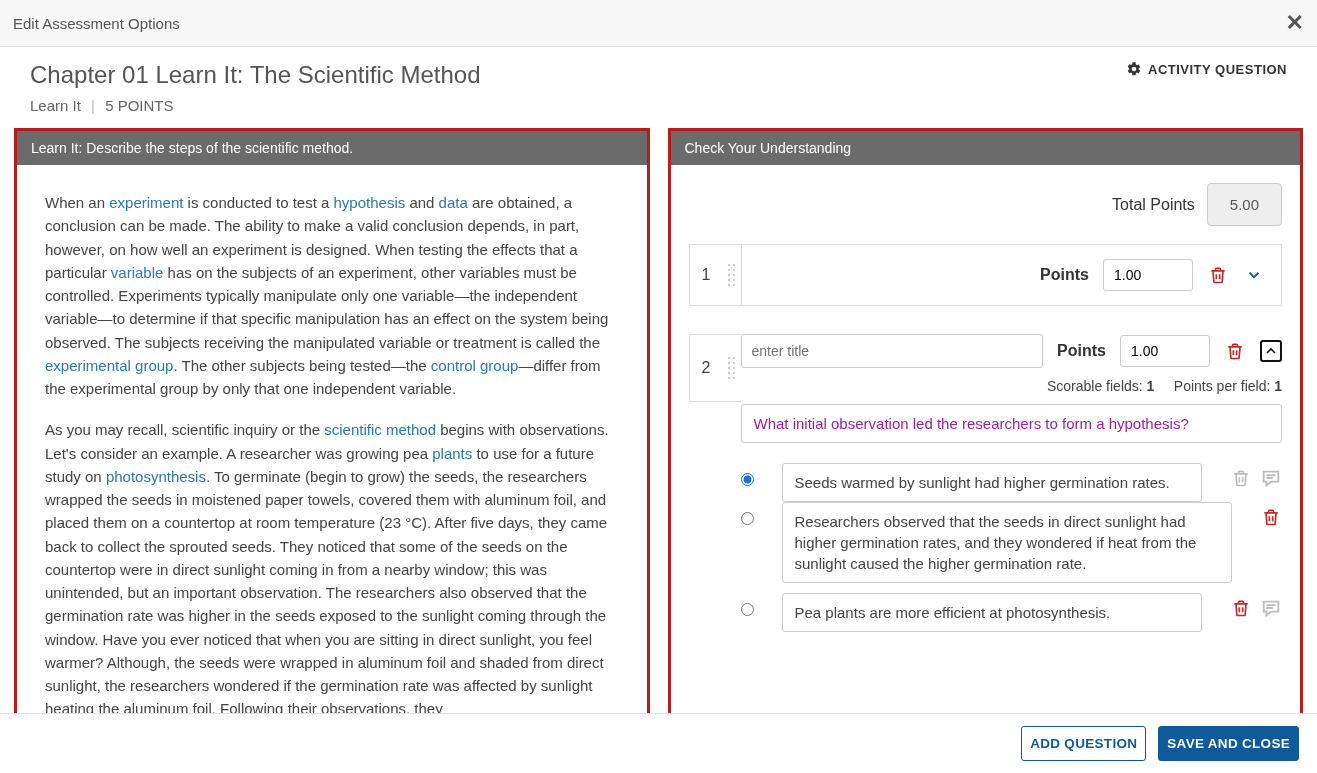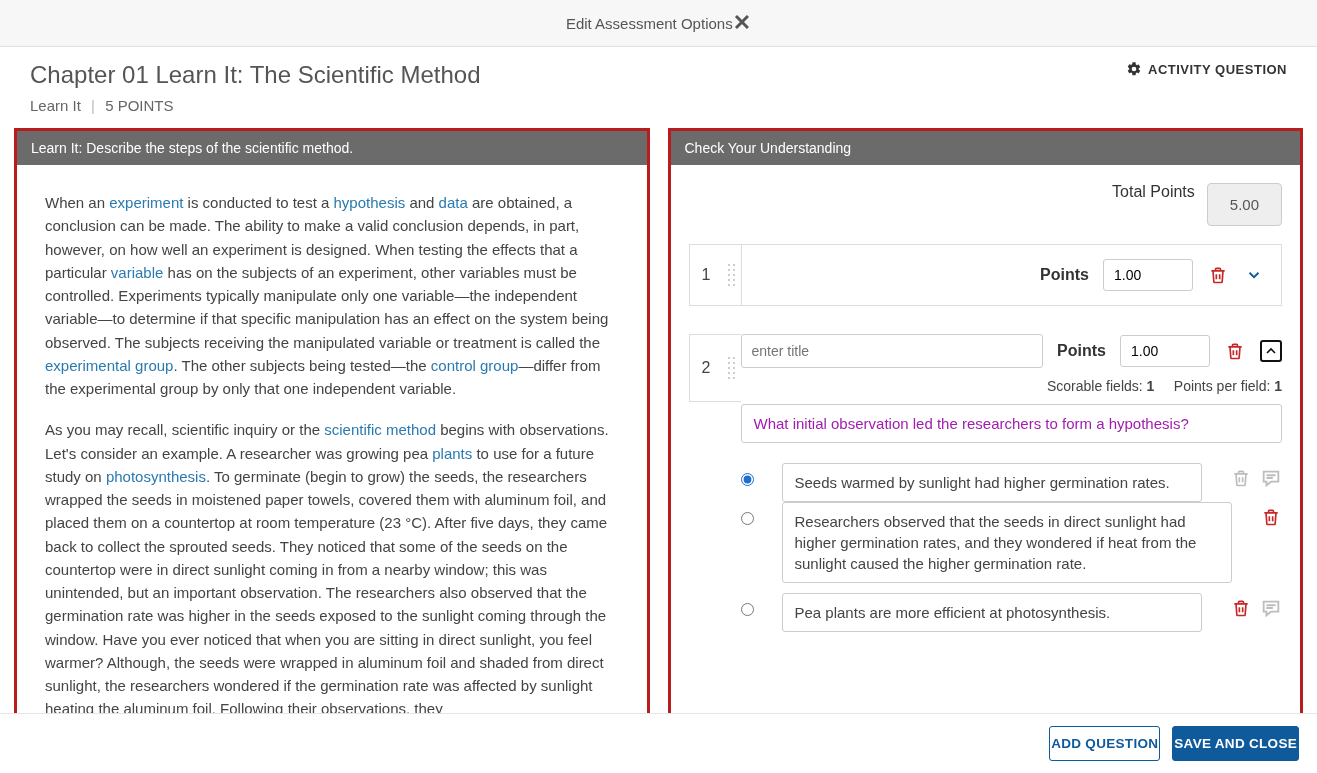--- a/index.html
+++ b/index.html
@@ -1,20 +1,20 @@
 <!DOCTYPE html>
 <html><head>
 <meta charset="utf-8">
 <style>
   * { box-sizing: border-box; margin: 0; padding: 0; }
   html, body { height: 100%; font-family: "Segoe UI", "Helvetica Neue", Arial, sans-serif; font-size: 14px; color: #333; background: #fff; }
   body { display: flex; flex-direction: column; overflow: hidden; }
 
   
-  .dialog-header { display: flex; align-items: center; justify-content: center; background: #f7f7f7; border-bottom: 1px solid #e0e0e0; padding: 10px 13px; }
+  .dialog-header { display: flex; align-items: center; justify-content: space-between; background: #f7f7f7; border-bottom: 1px solid #e0e0e0; padding: 10px 13px; }
   .dialog-title { font-size: 15px; color: #555; }
   .close-x { font-size: 22px; color: #555; cursor: pointer; font-weight: bold; }
 
   
   .scroll-area { flex: 1; overflow-y: scroll; position: relative; }
   .scroll-inner { padding: 0; }
 
   
   .chapter-row { display: flex; justify-content: space-between; align-items: flex-start; padding: 14px 30px 4px 30px; }
   .chapter-title { font-size: 24px; color: #555; font-weight: 400; }
@@ -26,21 +26,21 @@
   
   .columns { display: flex; gap: 18px; padding: 0 14px 20px 14px; align-items: stretch; }
   .col { flex: 1; border: 3px solid #b91c1c; display: flex; flex-direction: column; min-height: 560px; }
   .col-header { background: #6b6b6b; color: #fff; padding: 9px 14px; font-size: 14px; }
   .col-body { padding: 26px 28px; font-size: 15px; line-height: 1.55; color: #444; overflow: hidden; }
   .col-body p { margin-bottom: 18px; }
   .col-body a { color: #2a7ab0; text-decoration: none; }
 
   
   .right-body { padding: 18px; }
-  .total-row { text-align: right; margin-bottom: 18px; display:flex; justify-content:flex-end; align-items:flex-start; gap:12px; }
+  .total-row { text-align: right; margin-bottom: 18px; display:flex; justify-content:flex-end; align-items:center; gap:12px; }
   .total-label { font-size: 16px; color:#333; }
   .total-box { background: #eee; border:1px solid #ccc; border-radius:4px; padding:12px 22px; font-size:15px; color:#555; }
 
   .qrow { display: flex; align-items: stretch; gap: 0; margin-bottom: 28px; }
   .qnum { width: 34px; border:1px solid #ddd; border-right:none; display:flex; align-items:center; justify-content:center; font-size:16px; color:#444; background:#fff; }
   .qdrag { width: 18px; border-top:1px solid #ddd; border-bottom:1px solid #ddd; display:flex; align-items:center; justify-content:center; background:#fff; }
   .drag-dots { display:grid; grid-template-columns:repeat(2,2px); grid-auto-rows:2px; gap:3px; }
   .drag-dots span { width:2px; height:2px; background:#bbb; border-radius:50%; display:block; }
   .qmain { flex:1; border:1px solid #ddd; background:#fff; padding:14px 16px; display:flex; flex-direction:column; gap:10px; }
   .qmain.collapsed { flex-direction:row; align-items:center; justify-content: flex-end; gap:14px;}
@@ -55,21 +55,21 @@
   .meta-row { text-align:right; font-size:14px; color:#444; }
   .meta-row b { font-weight:700; }
   .stem-box { border:1px solid #ccc; border-radius:3px; padding:10px 12px; font-size:15px; color:#a21caf; }
   .ans-row { display:flex; align-items:flex-start; gap:28px; }
   .ans-radio { margin-top:10px; accent-color:#1f6fd1; }
   .ans-text { flex:1; border:1px solid #ccc; border-radius:3px; padding:8px 12px; font-size:15px; color:#444; line-height:1.4; }
   .ans-actions { display:flex; gap:8px; align-items:center; padding-top:4px; }
 
   
   .footer { border-top: 1px solid #e5e5e5; padding: 12px 18px; display:flex; justify-content:flex-end; gap:12px; background:#fff; }
-  .btn { border-radius:3px; padding:9px 1px; font-size:13.5px; font-weight:600; cursor:pointer; letter-spacing:.3px; }
+  .btn { border-radius:3px; padding:9px 8px; font-size:13.5px; font-weight:600; cursor:pointer; letter-spacing:.3px; }
   .btn-outline { border:1px solid #0e5a9b; color:#0e5a9b; background:#fff; }
   .btn-primary { border:1px solid #0e5a9b; color:#fff; background:#0e5a9b; }
 
   
   .scroll-area::-webkit-scrollbar { width:16px; }
   .scroll-area::-webkit-scrollbar-thumb { background:#c6c6c6; border-radius:8px; border:3px solid #f2f2f2; }
   .scroll-area::-webkit-scrollbar-track { background:#f2f2f2; }
 
   svg { display:block; }
 </style>

